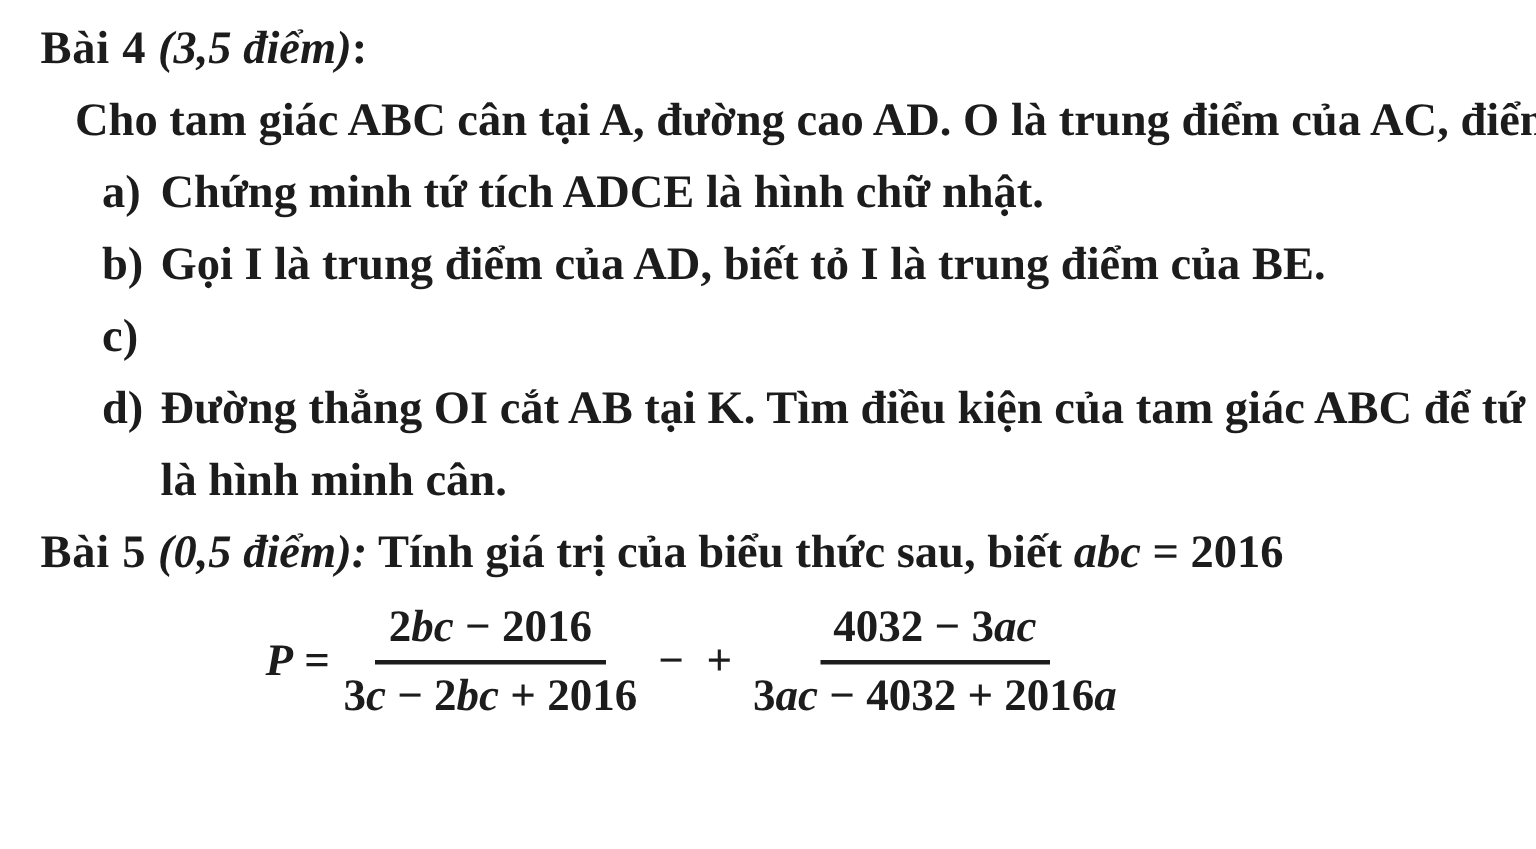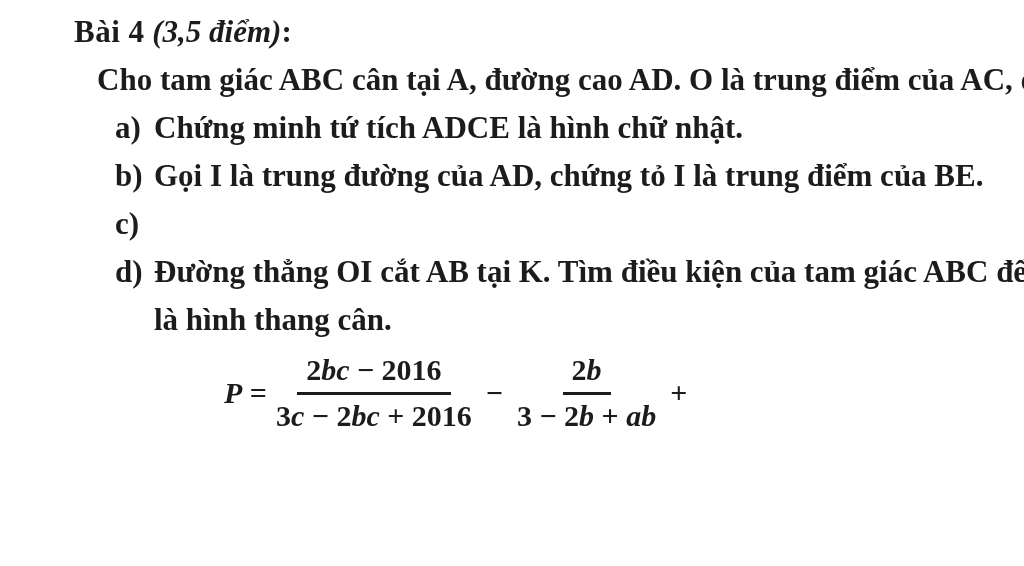--- a/index.html
+++ b/index.html
@@ -2,21 +2,21 @@
 <html><head>
 <meta charset="utf-8">
 <style>
   html,body { margin:0; padding:0; }
   body {
     width:1024px; height:566px; overflow:hidden;
     background:#ffffff; color:#1c1c1c;
     font-family:"Liberation Serif", serif;
     font-weight:700;
   }
-  .page { padding:8px 14px 0 27px; font-size:31px;margin-left:47px; }
+  .page { padding:8px 14px 0 27px; font-size:31px; }
   .line { line-height:48px; white-space:nowrap; }
   .title { font-weight:700; letter-spacing:0.5px; }
   .it, .pts { font-style:italic; }
   .indent { text-indent:23px; }
   .item { display:flex; line-height:48px; padding-left:41px; white-space:nowrap; }
   .item .lbl { width:39px; flex:none; }
   .cont { padding-left:80px; }
   .formula {
     margin:8px 0 0 150px;
     display:flex; align-items:center; gap:5px;
@@ -37,39 +37,42 @@
   </div>
 
   <div class="line indent">Cho tam giác ABC cân tại A, đường cao AD. O là trung điểm của AC, điểm E đối</div>
 
   <div class="item">
     <span class="lbl">a)</span>
     <span>Chứng minh tứ tích ADCE là hình chữ nhật.</span>
   </div>
   <div class="item">
     <span class="lbl">b)</span>
-    <span>Gọi I là trung đường của AD, chứng tỏ I là trung điểm của BE.</span>
+    <span>Gọi I là trung điểm của AD, biết tỏ I là trung điểm của BE.</span>
   </div>
   <div class="item">
     <span class="lbl">c)</span>
   </div>
   <div class="item">
     <span class="lbl">d)</span>
     <span>Đường thẳng OI cắt AB tại K. Tìm điều kiện của tam giác ABC để tứ giác AEDK</span>
   </div>
-  <div class="line cont">là hình thang cân.</div>
+  <div class="line cont">là hình minh cân.</div>
 
+  <div class="line">
+    <span class="title">Bài 5</span><span class="pts"> (0,5 điểm):</span><span> Tính giá trị của biểu thức sau, biết </span><span><span class="it">abc</span><span> = 2016</span></span>
+  </div>
 
   <div class="formula">
     <span><span class="it">P</span><span> = </span></span>
     <span class="frac">
       <span class="num"><span>2</span><span class="it">bc</span><span> − </span><span>2016</span></span>
       <span class="den"><span>3</span><span class="it">c</span><span> − </span><span>2</span><span class="it">bc</span><span> + </span><span>2016</span></span>
     </span>
     <span class="op">−</span>
+    <span class="op">+</span>
     <span class="frac">
-      <span class="num"><span>2</span><span class="it">b</span></span>
-      <span class="den"><span>3 − 2</span><span class="it">b</span><span> + </span><span class="it">ab</span></span>
+      <span class="num"><span>4032 − 3</span><span class="it">ac</span></span>
+      <span class="den"><span>3</span><span class="it">ac</span><span> − 4032 + 2016</span><span class="it">a</span></span>
     </span>
-    <span class="op">+</span>
   </div>
 
 </div>
 
 </body></html>

